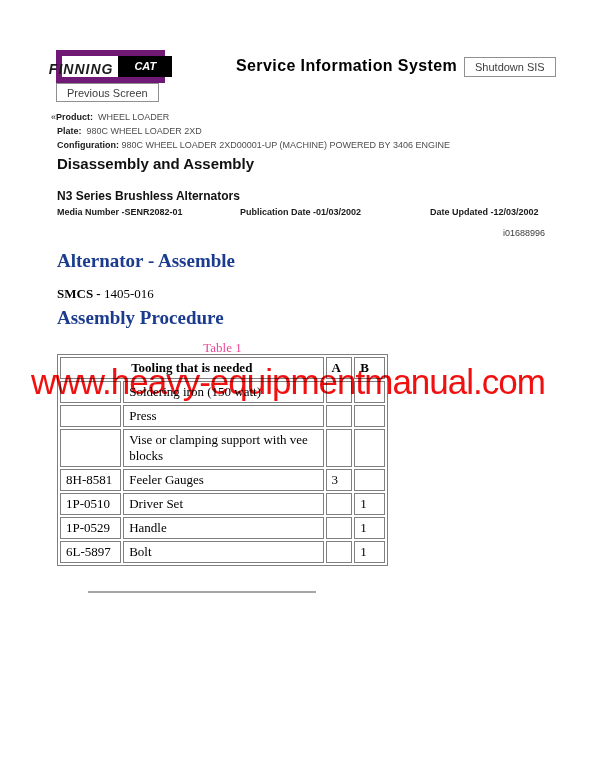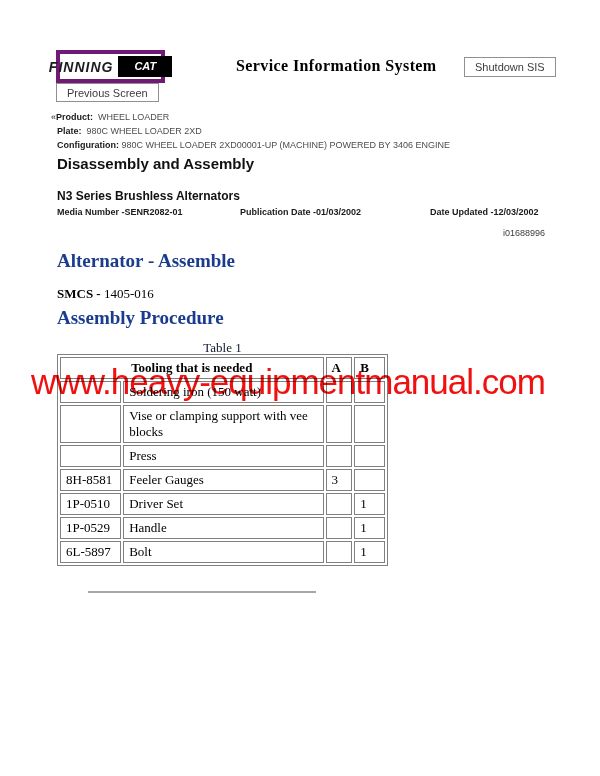--- a/index.html
+++ b/index.html
@@ -10,36 +10,36 @@
     height: 776px;
     background: #ffffff;
     font-family: "Liberation Sans", sans-serif;
     overflow: hidden;
   }
 
   
   .logo-box {
     position: absolute; left: 56px; top: 50px;
     height: 33px; width: 109px;
-    border: 4px solid #701a75;
-    display: flex; align-items: center; justify-content: center; gap: 5px;
+    border: 6px solid #701a75;
+    display: flex; align-items: flex-end; justify-content: center; gap: 5px;
     background: #fff;
   }
   .finning-text {
     font-weight: 700; font-style: italic;
     font-size: 14px; letter-spacing: 1px; color: #1c1c1c;
   }
   .cat-box {
     background: #000; color: #fff;
     font-weight: 700; font-style: italic; font-size: 11px;
     padding: 5px 16px; line-height: 1;
   }
   .sis-title {
     position: absolute; left: 236px; top: 57px;
-    font-family: Liberation Serif, serif;
+    font-family: Liberation Sans, sans-serif;
     font-weight: 700; font-size: 16px; letter-spacing: 0.4px;
     color: #000;
   }
   .btn {
     position: absolute;
     background: #fff; border: 1px solid #909090;
     font-family: "Liberation Sans", sans-serif;
     font-size: 11px; color: #3c3c3c;
     padding: 2px 10px; cursor: pointer;
   }
@@ -78,21 +78,21 @@
   .h-proc { top: 307px; }
   .smcs-line {
     position: absolute; left: 57px; top: 286px;
     font-family: "Liberation Serif", serif; font-size: 13px; color: #000;
   }
   .smcs-line .smcs-lbl { font-weight: 700; }
 
   .table-caption {
     position: absolute; left: 57px; top: 340px; width: 331px;
     text-align: center;
-    font-family: "Liberation Serif", serif; font-size: 13px; color: #0f172a;
+    font-family: "Liberation Serif", serif; font-size: 13px; color: #ec4899;
   }
   .tooling-table {
     position: absolute; left: 57px; top: 354px;
     width: 331px;
     border-collapse: separate; border-spacing: 2px;
     border: 1px solid var(--border_gray, #808080);
     font-family: "Liberation Serif", serif; font-size: 13px; color: #000;
   }
   .tooling-table td {
     border: 1px solid var(--border_gray, #808080);
@@ -181,27 +181,27 @@
         <td class="bold">B</td>
       </tr>
       <tr>
         <td></td>
         <td>Soldering iron (150 watt)</td>
         <td></td>
         <td></td>
       </tr>
       <tr>
         <td></td>
+        <td>Press</td>
+        <td></td>
+        <td></td>
+      </tr>
+      <tr>
+        <td></td>
         <td>Vise or clamping support with vee blocks</td>
-        <td></td>
-        <td></td>
-      </tr>
-      <tr>
-        <td></td>
-        <td>Press</td>
         <td></td>
         <td></td>
       </tr>
       <tr>
         <td>8H-8581</td>
         <td>Feeler Gauges</td>
         <td>3</td>
         <td></td>
       </tr>
       <tr>

